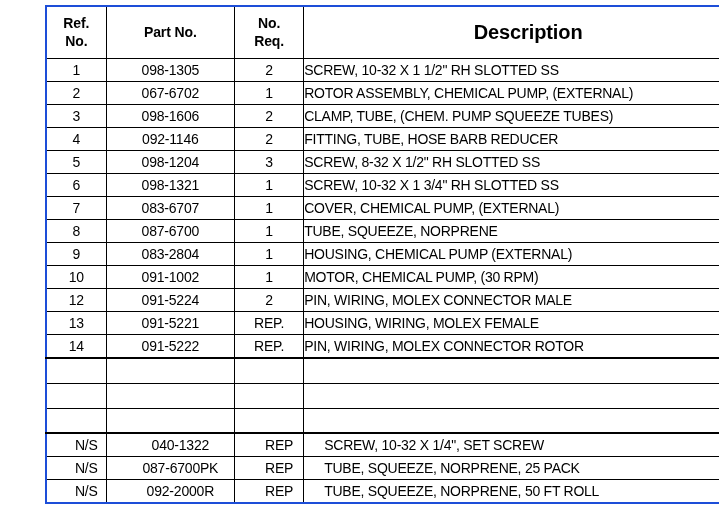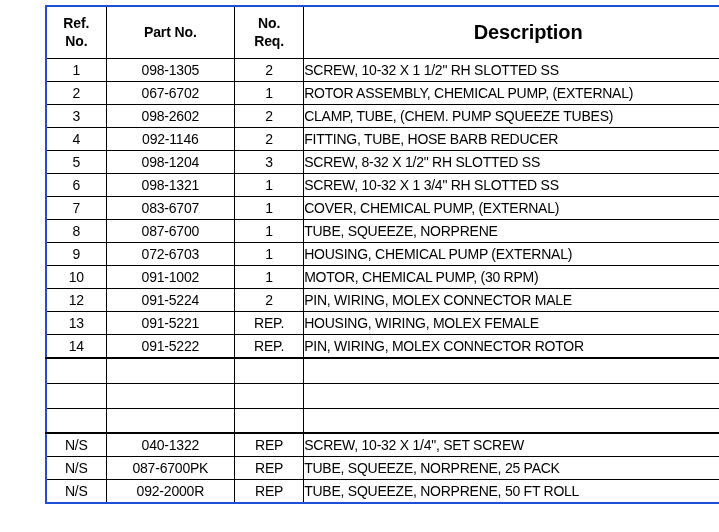--- a/index.html
+++ b/index.html
@@ -89,20 +89,21 @@
   
   tbody tr.blank-row td {
     height: 24px;
   }
   tbody tr.blank-row-tall td {
     height: 23px;
   }
 
   tbody tr.ns-row td {
     height: 22px;
+    padding-left: 20px;
   }
 
   
   tbody tr.ns-first td {
     border-top: 2px solid #000000;
   }
   tbody tr.first-data td {
     border-top: 1px solid #000000;
   }
   tbody tr.after-last-numbered td {
@@ -142,21 +143,21 @@
           <td class="cell-desc">SCREW, 10-32 X 1 1/2" RH SLOTTED SS</td>
         </tr>
         <tr class="data-row">
           <td class="cell-ref">2</td>
           <td class="cell-part">067-6702</td>
           <td class="cell-req">1</td>
           <td class="cell-desc">ROTOR ASSEMBLY, CHEMICAL PUMP, (EXTERNAL)</td>
         </tr>
         <tr class="data-row">
           <td class="cell-ref">3</td>
-          <td class="cell-part">098-2602</td>
+          <td class="cell-part">098-1606</td>
           <td class="cell-req">2</td>
           <td class="cell-desc">CLAMP, TUBE, (CHEM. PUMP SQUEEZE TUBES)</td>
         </tr>
         <tr class="data-row">
           <td class="cell-ref">4</td>
           <td class="cell-part">092-1146</td>
           <td class="cell-req">2</td>
           <td class="cell-desc">FITTING, TUBE, HOSE BARB REDUCER</td>
         </tr>
         <tr class="data-row">
@@ -178,21 +179,21 @@
           <td class="cell-desc">COVER, CHEMICAL PUMP, (EXTERNAL)</td>
         </tr>
         <tr class="data-row">
           <td class="cell-ref">8</td>
           <td class="cell-part">087-6700</td>
           <td class="cell-req">1</td>
           <td class="cell-desc">TUBE, SQUEEZE, NORPRENE</td>
         </tr>
         <tr class="data-row">
           <td class="cell-ref">9</td>
-          <td class="cell-part">072-6703</td>
+          <td class="cell-part">083-2804</td>
           <td class="cell-req">1</td>
           <td class="cell-desc">HOUSING, CHEMICAL PUMP (EXTERNAL)</td>
         </tr>
         <tr class="data-row">
           <td class="cell-ref">10</td>
           <td class="cell-part">091-1002</td>
           <td class="cell-req">1</td>
           <td class="cell-desc">MOTOR, CHEMICAL PUMP, (30 RPM)</td>
         </tr>
         <tr class="data-row">

